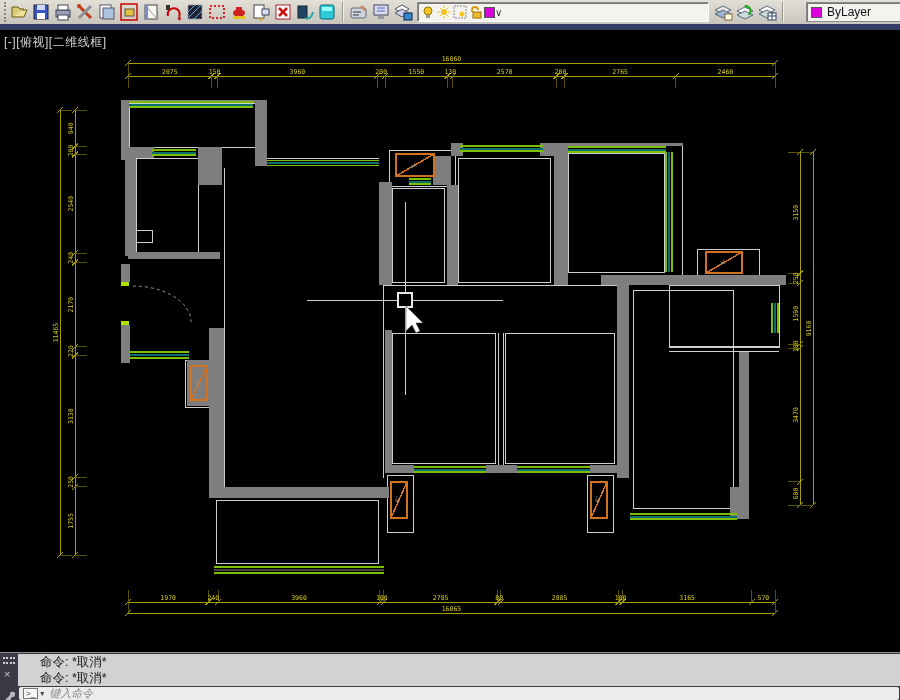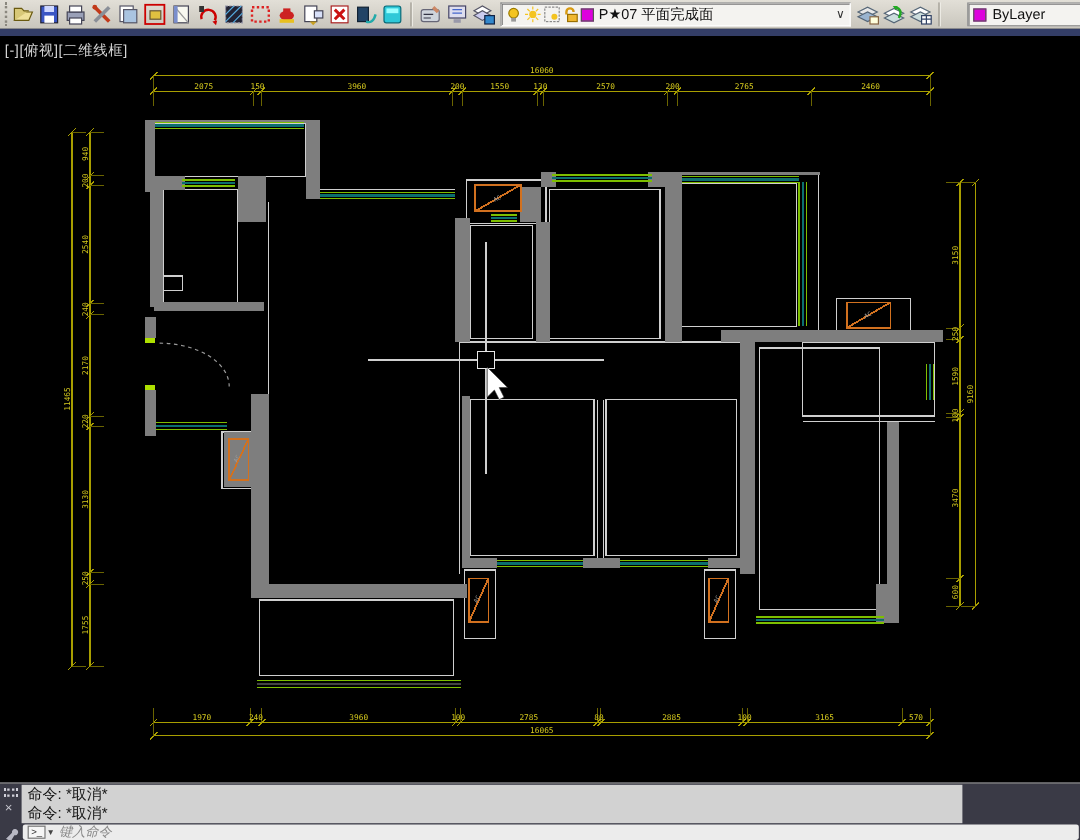--- a/index.html
+++ b/index.html
@@ -31,21 +31,21 @@
   .wall{fill:#7e7e7e}
   .oline{stroke:#cfcfcf;stroke-width:1;fill:none}
   .wgreen{stroke:#7dbe00;stroke-width:1.2;fill:none}
   .wlime{fill:#aee000}
   .wteal{stroke:#0c6f6f;stroke-width:2;fill:none}
   .ac{stroke:#d2711f;stroke-width:1.5;fill:none}
   .xhair{stroke:#cfcfcf;stroke-width:1;fill:none}
 
   
   .cmd{position:absolute;top:652px;left:0;width:900px;height:48px;background:#3a3a46;border-top:1px solid #8a8a8a}
-  .cmd-hist{position:absolute;left:18px;top:1px;width:784px;height:32px;background:#d2d2d2;color:#141414;font-size:12.5px;line-height:16px;padding-left:5px}
+  .cmd-hist{position:absolute;left:18px;top:1px;width:883px;height:32px;background:#d2d2d2;color:#141414;font-size:12.5px;line-height:16px;padding-left:22px}
   .cmd-inputrow{position:absolute;left:19px;top:34px;width:880px;height:13px;background:#ececec;border-radius:2px;display:flex;align-items:center;padding-left:4px}
   .prompt-box{font-size:8px;color:#333;border:1px solid #777;background:#f6f6f6;padding:0 2px;line-height:9px;margin-right:1px}
   .prompt-caret{font-size:8px;color:#444;margin:0 5px 0 1px}
   .ghost{font-size:11px;color:#8a8a8a;font-style:italic}
   .strip-dots{position:absolute;left:3px;top:4px;width:12px;height:7px;border-top:2px dotted #cfcfd8;border-bottom:2px dotted #cfcfd8}
   .strip-x{position:absolute;left:4px;top:15px;color:#c8c8d0;font-size:11px}
   .strip-wrench{position:absolute;left:3px;top:35px}
 </style>
 </head>
 <body>
@@ -206,21 +206,20 @@
             <circle cx="9" cy="9" r="2.5" fill="#f4c420"></circle>
           </svg>
         </span>
       <span class="st-ic">
           <svg width="14" height="14">
             <path d="M3,7 V5 a3,3 0 0 1 6,0" fill="none" stroke="#d89a10" stroke-width="2"></path>
             <rect x="4" y="7" width="8" height="6" fill="#f0b830" stroke="#9a7000"></rect>
           </svg>
         </span>
       <span class="swatch" style="background:#dd00dd"></span>
-      <span class="lf-txt">P★07 平面完成面</span>
       <span class="chev">∨</span>
     </div>
 
     <div class="tb-btn">
         <svg width="20" height="20">
           <path d="M2,8 l8,-4 8,4 -8,4 z" fill="#e8e8e8" stroke="#567"></path>
           <path d="M2,12 l8,-4 8,4 -8,4 z" fill="#9ab4d0" stroke="#567"></path>
           <rect x="12" y="12" width="7" height="6" fill="#ffd" stroke="#864"></rect>
         </svg>
       </div>

